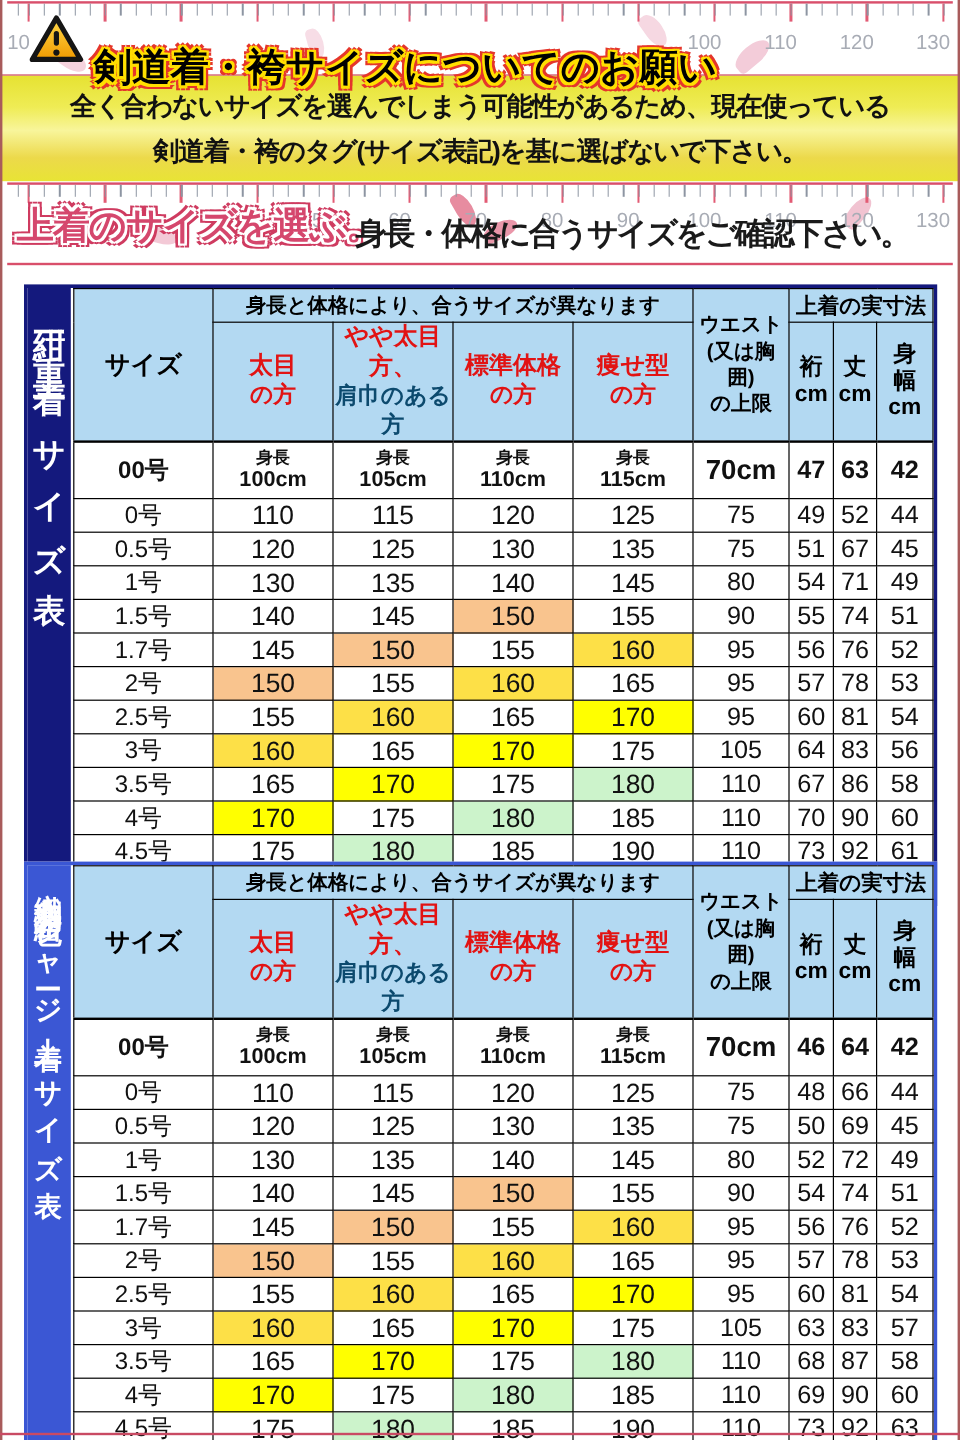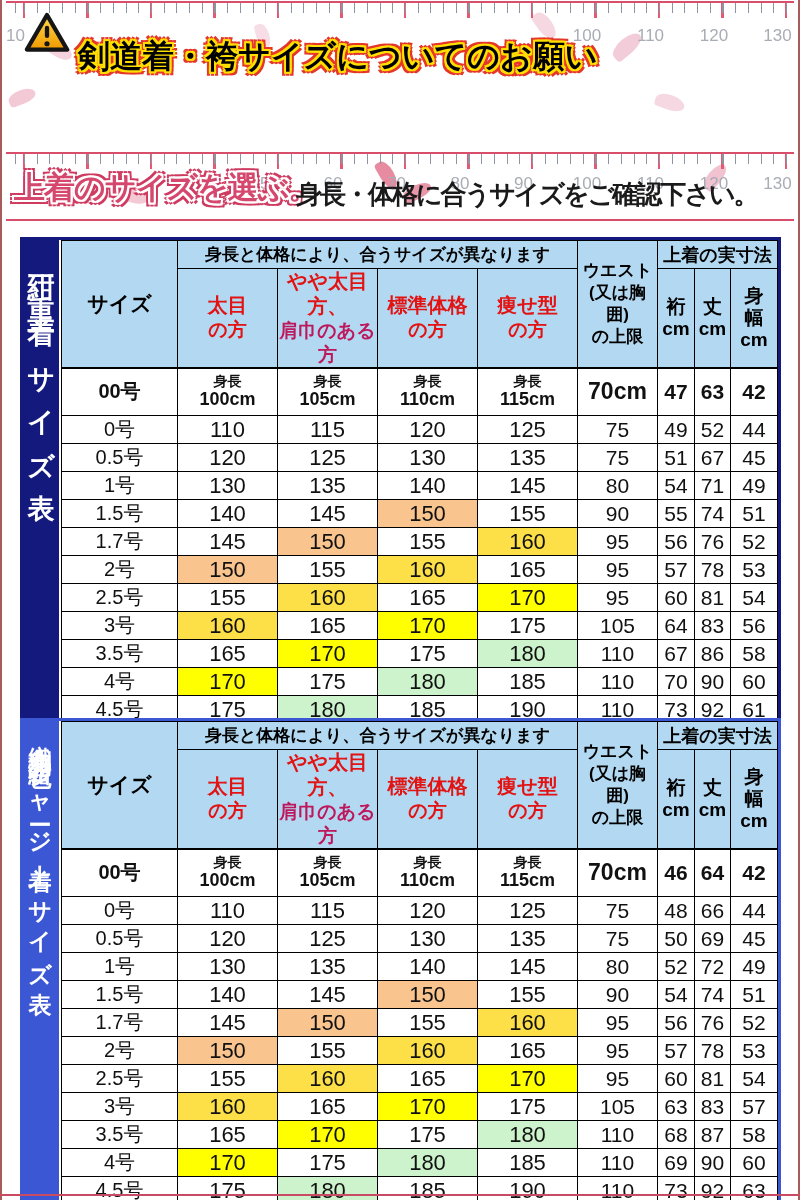--- a/index.html
+++ b/index.html
@@ -53,21 +53,21 @@
   .sztable thead tr:nth-child(2){height:84px;}
   .sztable tbody tr{height:25px;}
   .sztable tbody tr.first{height:48px;}
   .sztable tbody td{border-top:1px dotted #555;}
   .sztable tbody tr.first td{border-top:2px solid #000;font-weight:bold;}
   .sztable td.cmv+td.cmv{border-left:1px dotted #666;}
   .sztable th.cmh+th.cmh{border-left:1px dotted #666;}
   .span-h{font-size:17px;}
   .size-h{font-size:21px;}
   .bt .l1{color:#e21313;font-size:20px;line-height:1.25;}
-  .bt .l2{color:#be185d;font-size:19px;line-height:1.25;}
+  .bt .l2{color:#0c4a6e;font-size:19px;line-height:1.25;}
   .bt .l2.rd{color:#e21313;}
   .waist-h div{font-size:17px;line-height:1.3;}
   .actual-h{font-size:18px;}
   .cmh div{font-size:19px;line-height:1.15;font-weight:bold;}
   td.size{font-size:20px;}
   td.hv{font-size:22px;}
   td.hv .s{font-size:14px;line-height:1.1;}
   td.hv .v{font-size:18px;line-height:1.15;}
   td.waist{font-size:21px;}
   td.waist.big{font-size:23px;}
@@ -114,20 +114,24 @@
             <stop offset="1" stop-color="#f09a00"></stop>
         </linearGradient>
       </defs>
       <path d="M32 5 L60 53 L4 53 Z" fill="url(#tg)" stroke="#151515" stroke-width="6" stroke-linejoin="round"></path>
       <rect x="29" y="20" width="6" height="17" rx="3" fill="#151515"></rect>
       <circle cx="32" cy="45" r="3.6" fill="#151515"></circle>
     </svg>
   </div>
   <div class="warning-title">剣道着・袴サイズについてのお願い</div>
 
+  <div class="notice">
+    <div>全く合わないサイズを選んでしまう可能性があるため、現在使っている</div>
+    <div>剣道着・袴のタグ(サイズ表記)を基に選ばないで下さい。</div>
+  </div>
 
   <div class="ruler" style="top:151px;height:71px;">
     <div class="redline" style="top:1px;"></div>
     <div class="ticks-major" style="top:3px;"></div>
     <div class="ticks-minor" style="top:3px;"></div>
     <div class="ruler-nums" id="ruler2-nums" style="position:absolute;left:0;right:0;top:23px;">
         <span style="left: 269.5px;">50</span>
         <span style="left: 333px;">60</span>
         <span style="left: 396.5px;">70</span>
         <span style="left: 460px;">80</span>

